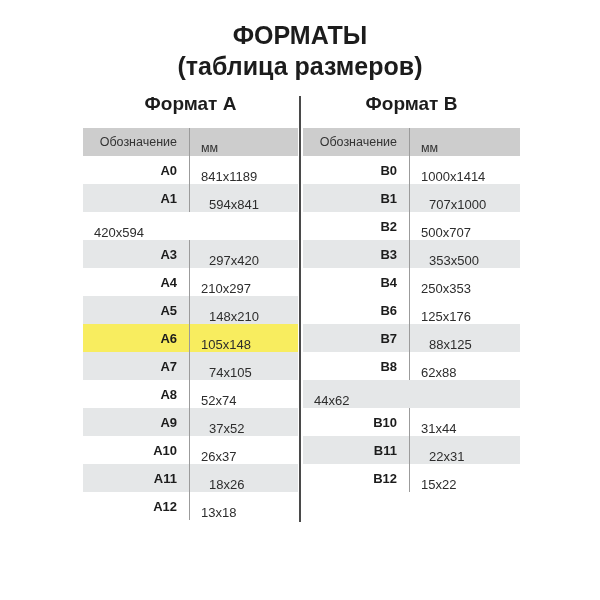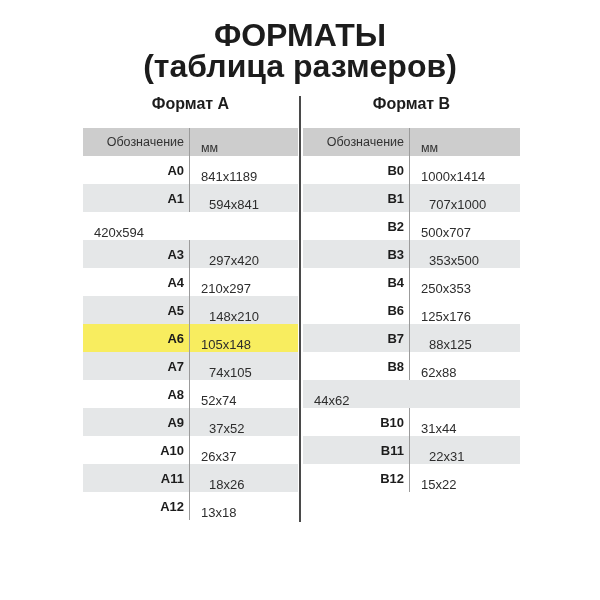--- a/index.html
+++ b/index.html
@@ -14,50 +14,50 @@
   * { margin:0; padding:0; box-sizing:border-box; }
   html,body { width:600px; height:600px; }
   body {
     background:#ffffff;
     font-family:"Liberation Sans", sans-serif;
     position:relative;
     overflow:hidden;
   }
   .title {
     position:absolute; top:20px; left:0; width:600px;
-    text-align:center; font-weight:bold; font-size:32px; line-height:31px;
+    text-align:center; font-weight:bold; font-size:25px; line-height:31px;
     color:var(--text-dark);
   }
   .tables-wrap {
     position:absolute; left:83px; top:93px; width:437px; height:430px;
   }
   .section-header {
     position:absolute; top:0; height:22px; line-height:22px;
-    text-align:center; font-weight:bold; font-size:16px; color:var(--text-dark);
+    text-align:center; font-weight:bold; font-size:19px; color:var(--text-dark);
   }
   .section-header.left  { left:0;     width:215px; }
   .section-header.right { left:220px; width:217px; }
   .center-divider {
     position:absolute; left:216px; top:3px; width:2px; height:426px;
     background:var(--center-divider);
   }
   .size-table { position:absolute; top:35px; }
   .size-table.left  { left:0;     width:215px; }
   .size-table.right { left:220px; width:217px; }
   .row {
     display:flex; height:28px; align-items:stretch;
     font-size:13px; background:transparent;
   }
   .row.head { background:var(--header-row-bg); }
   .row.alt { background:var(--alt-row-bg);gap:8px; }
   .row.highlight { background:var(--highlight-yellow); }
   .c1 {
     width:107px; border-right:1px solid var(--column-line);
     display:flex; align-items:center; justify-content:flex-end;
-    padding-right:5px; font-weight:bold; color:var(--text-dark);
+    padding-right:12px; font-weight:bold; color:var(--text-dark);
   }
   .c2 {
     flex:1; display:flex; align-items:center;
     padding-left:11px; color:var(--text-body);margin-top:12px;
   }
   .row.head .c1 { font-weight:normal; font-size:12.5px; color:#333333; }
   .row.head .c2 { font-size:12.5px; color:#333333; }
 </style>
 </head>
 <body>

